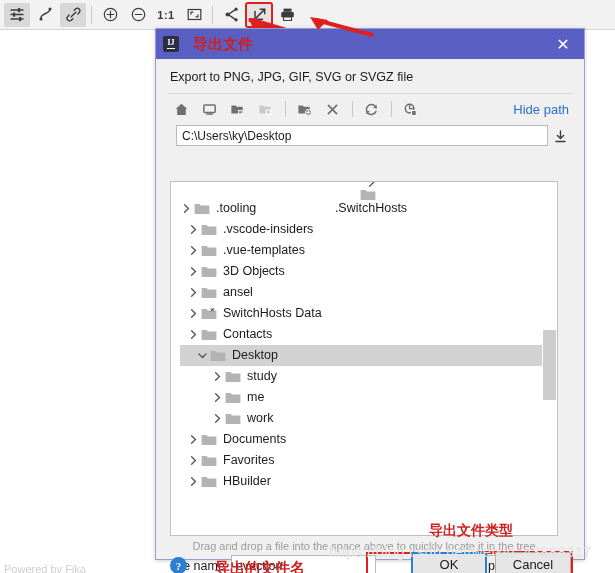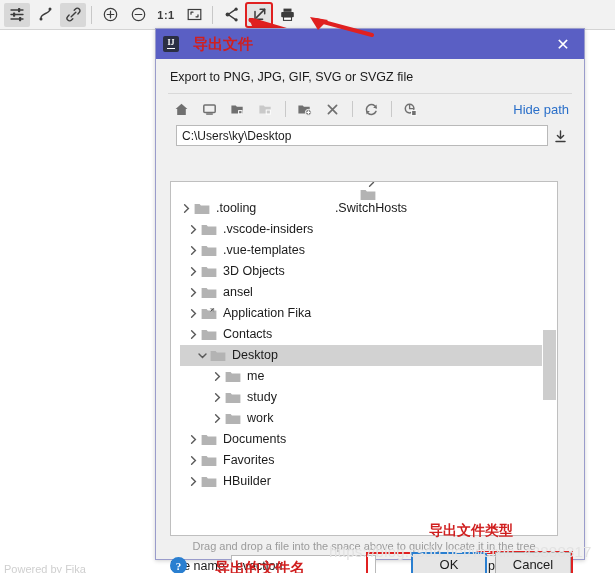--- a/index.html
+++ b/index.html
@@ -671,21 +671,21 @@
             <span class="tw">
               <svg width="11" height="11" viewBox="0 0 11 11">
                 <path d="M3.6 1.8 L7.4 5.5 L3.6 9.2" stroke="#5a5a5a" stroke-width="1.4" fill="none" stroke-linecap="round"></path>
               </svg>
             </span>
             <span class="folder-ico"><svg width="16" height="14" viewBox="0 0 16 14">
                 <path d="M0.6 2h5l1.3 1.6H15.4v8.4H0.6z" fill="#b3b3b3"></path>
                 <path d="M8.6 1.2h4.6v4.6z" fill="#9a9a9a"></path>
                 <path d="M9.6 4.4 12.6 1.6" stroke="#4a4a4a" stroke-width="1"></path>
               </svg></span>
-            <span class="tree-label">Application Fika</span>
+            <span class="tree-label">SwitchHosts Data</span>
           </div>
           <div class="tree-row" style="padding-left: 14px;">
             <span class="tw">
               <svg width="11" height="11" viewBox="0 0 11 11">
                 <path d="M3.6 1.8 L7.4 5.5 L3.6 9.2" stroke="#5a5a5a" stroke-width="1.4" fill="none" stroke-linecap="round"></path>
               </svg>
             </span>
             <span class="folder-ico"><svg width="16" height="14" viewBox="0 0 16 14">
                 <path d="M0.6 2h5l1.3 1.6H15.4v8.4H0.6z" fill="#b3b3b3"></path>
               </svg></span>
@@ -704,32 +704,32 @@
           </div>
           <div class="tree-row" style="padding-left: 38px;">
             <span class="tw">
               <svg width="11" height="11" viewBox="0 0 11 11">
                 <path d="M3.6 1.8 L7.4 5.5 L3.6 9.2" stroke="#5a5a5a" stroke-width="1.4" fill="none" stroke-linecap="round"></path>
               </svg>
             </span>
             <span class="folder-ico"><svg width="16" height="14" viewBox="0 0 16 14">
                 <path d="M0.6 2h5l1.3 1.6H15.4v8.4H0.6z" fill="#b3b3b3"></path>
               </svg></span>
+            <span class="tree-label">study</span>
+          </div>
+          <div class="tree-row" style="padding-left: 38px;">
+            <span class="tw">
+              <svg width="11" height="11" viewBox="0 0 11 11">
+                <path d="M3.6 1.8 L7.4 5.5 L3.6 9.2" stroke="#5a5a5a" stroke-width="1.4" fill="none" stroke-linecap="round"></path>
+              </svg>
+            </span>
+            <span class="folder-ico"><svg width="16" height="14" viewBox="0 0 16 14">
+                <path d="M0.6 2h5l1.3 1.6H15.4v8.4H0.6z" fill="#b3b3b3"></path>
+              </svg></span>
             <span class="tree-label">me</span>
-          </div>
-          <div class="tree-row" style="padding-left: 38px;">
-            <span class="tw">
-              <svg width="11" height="11" viewBox="0 0 11 11">
-                <path d="M3.6 1.8 L7.4 5.5 L3.6 9.2" stroke="#5a5a5a" stroke-width="1.4" fill="none" stroke-linecap="round"></path>
-              </svg>
-            </span>
-            <span class="folder-ico"><svg width="16" height="14" viewBox="0 0 16 14">
-                <path d="M0.6 2h5l1.3 1.6H15.4v8.4H0.6z" fill="#b3b3b3"></path>
-              </svg></span>
-            <span class="tree-label">study</span>
           </div>
           <div class="tree-row" style="padding-left: 38px;">
             <span class="tw">
               <svg width="11" height="11" viewBox="0 0 11 11">
                 <path d="M3.6 1.8 L7.4 5.5 L3.6 9.2" stroke="#5a5a5a" stroke-width="1.4" fill="none" stroke-linecap="round"></path>
               </svg>
             </span>
             <span class="folder-ico"><svg width="16" height="14" viewBox="0 0 16 14">
                 <path d="M0.6 2h5l1.3 1.6H15.4v8.4H0.6z" fill="#b3b3b3"></path>
               </svg></span>

